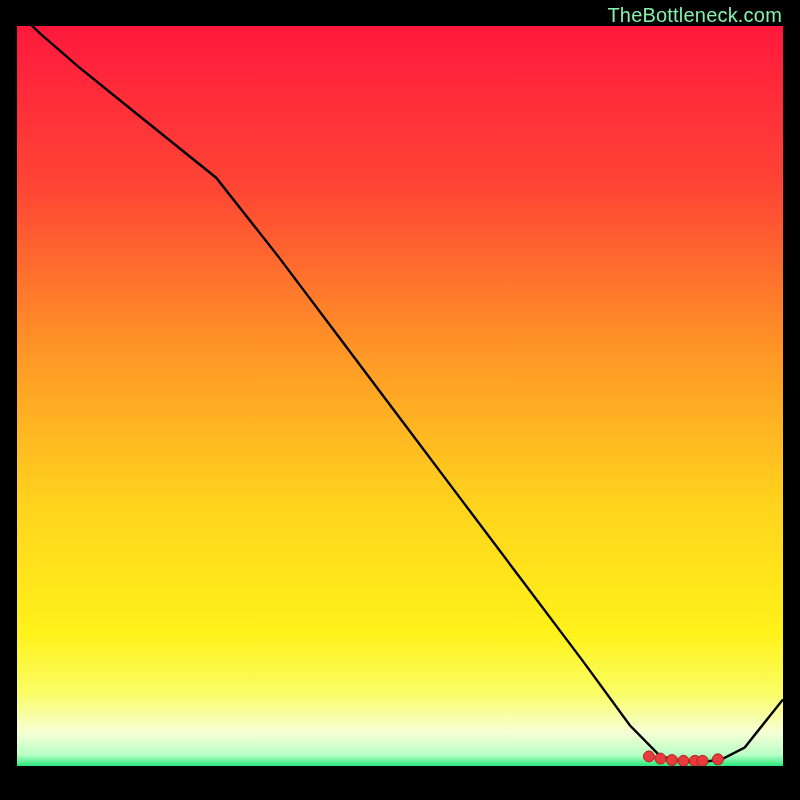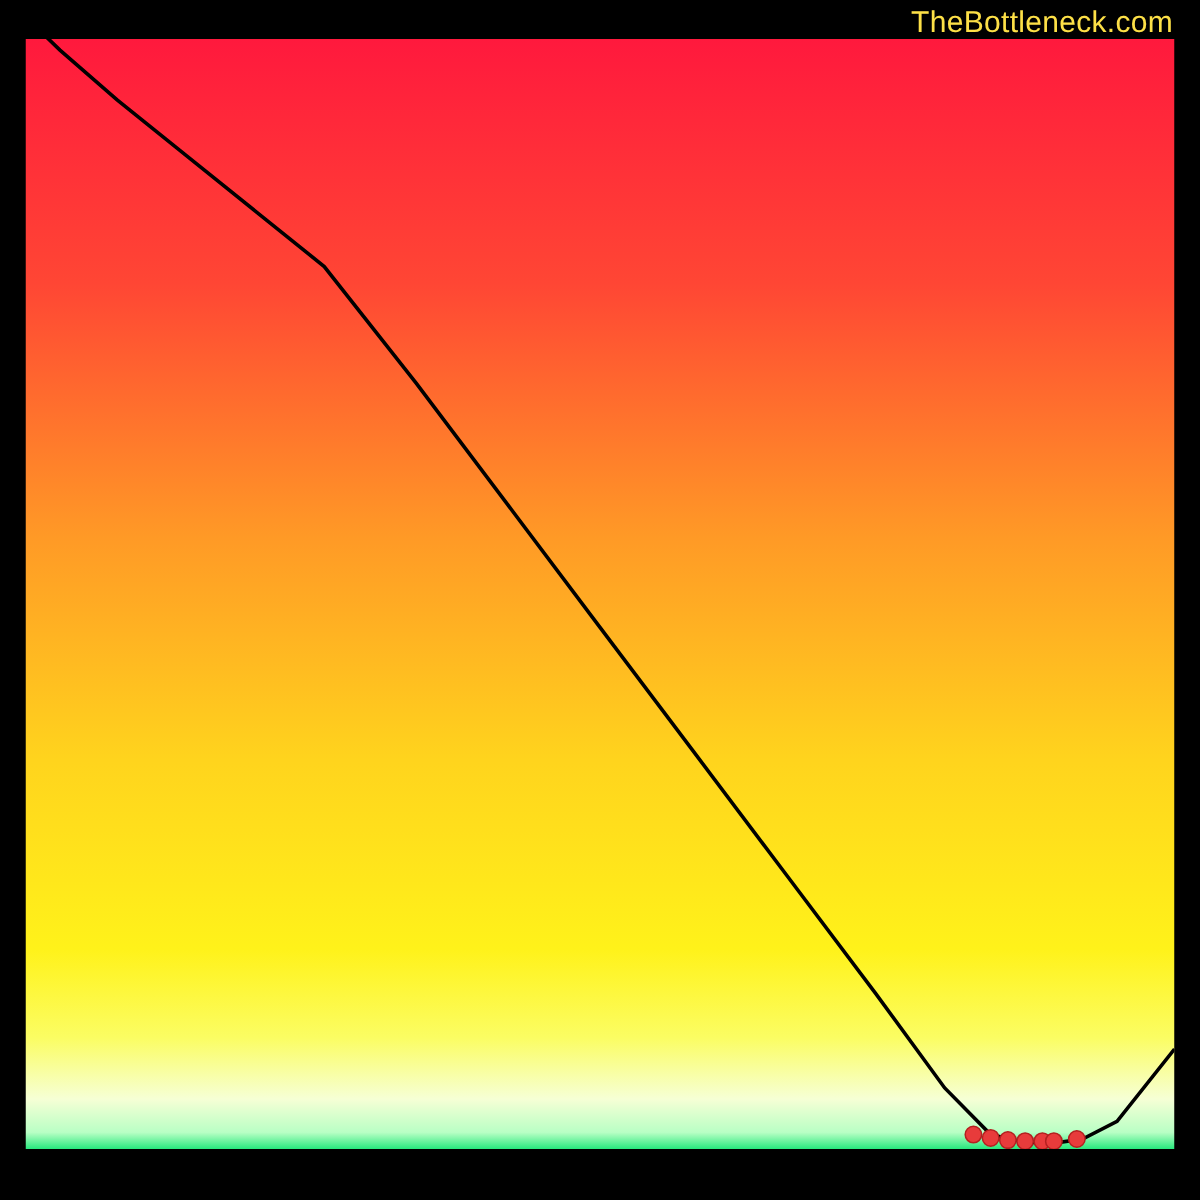--- a/index.html
+++ b/index.html
@@ -13,21 +13,21 @@
   }
   .container {
     position: relative;
     width: 800px;
     height: 800px;
   }
   .watermark {
     position: absolute;
     top: 4px;
     right: 18px;
-    color: #fde047;
+    color: #86efac;
     font-size: 20px;
     font-weight: 500;
     letter-spacing: 0.2px;
     z-index: 5;
   }
   .plot-area {
     position: absolute;
     left: 17px;
     top: 26px;
     width: 766px;

